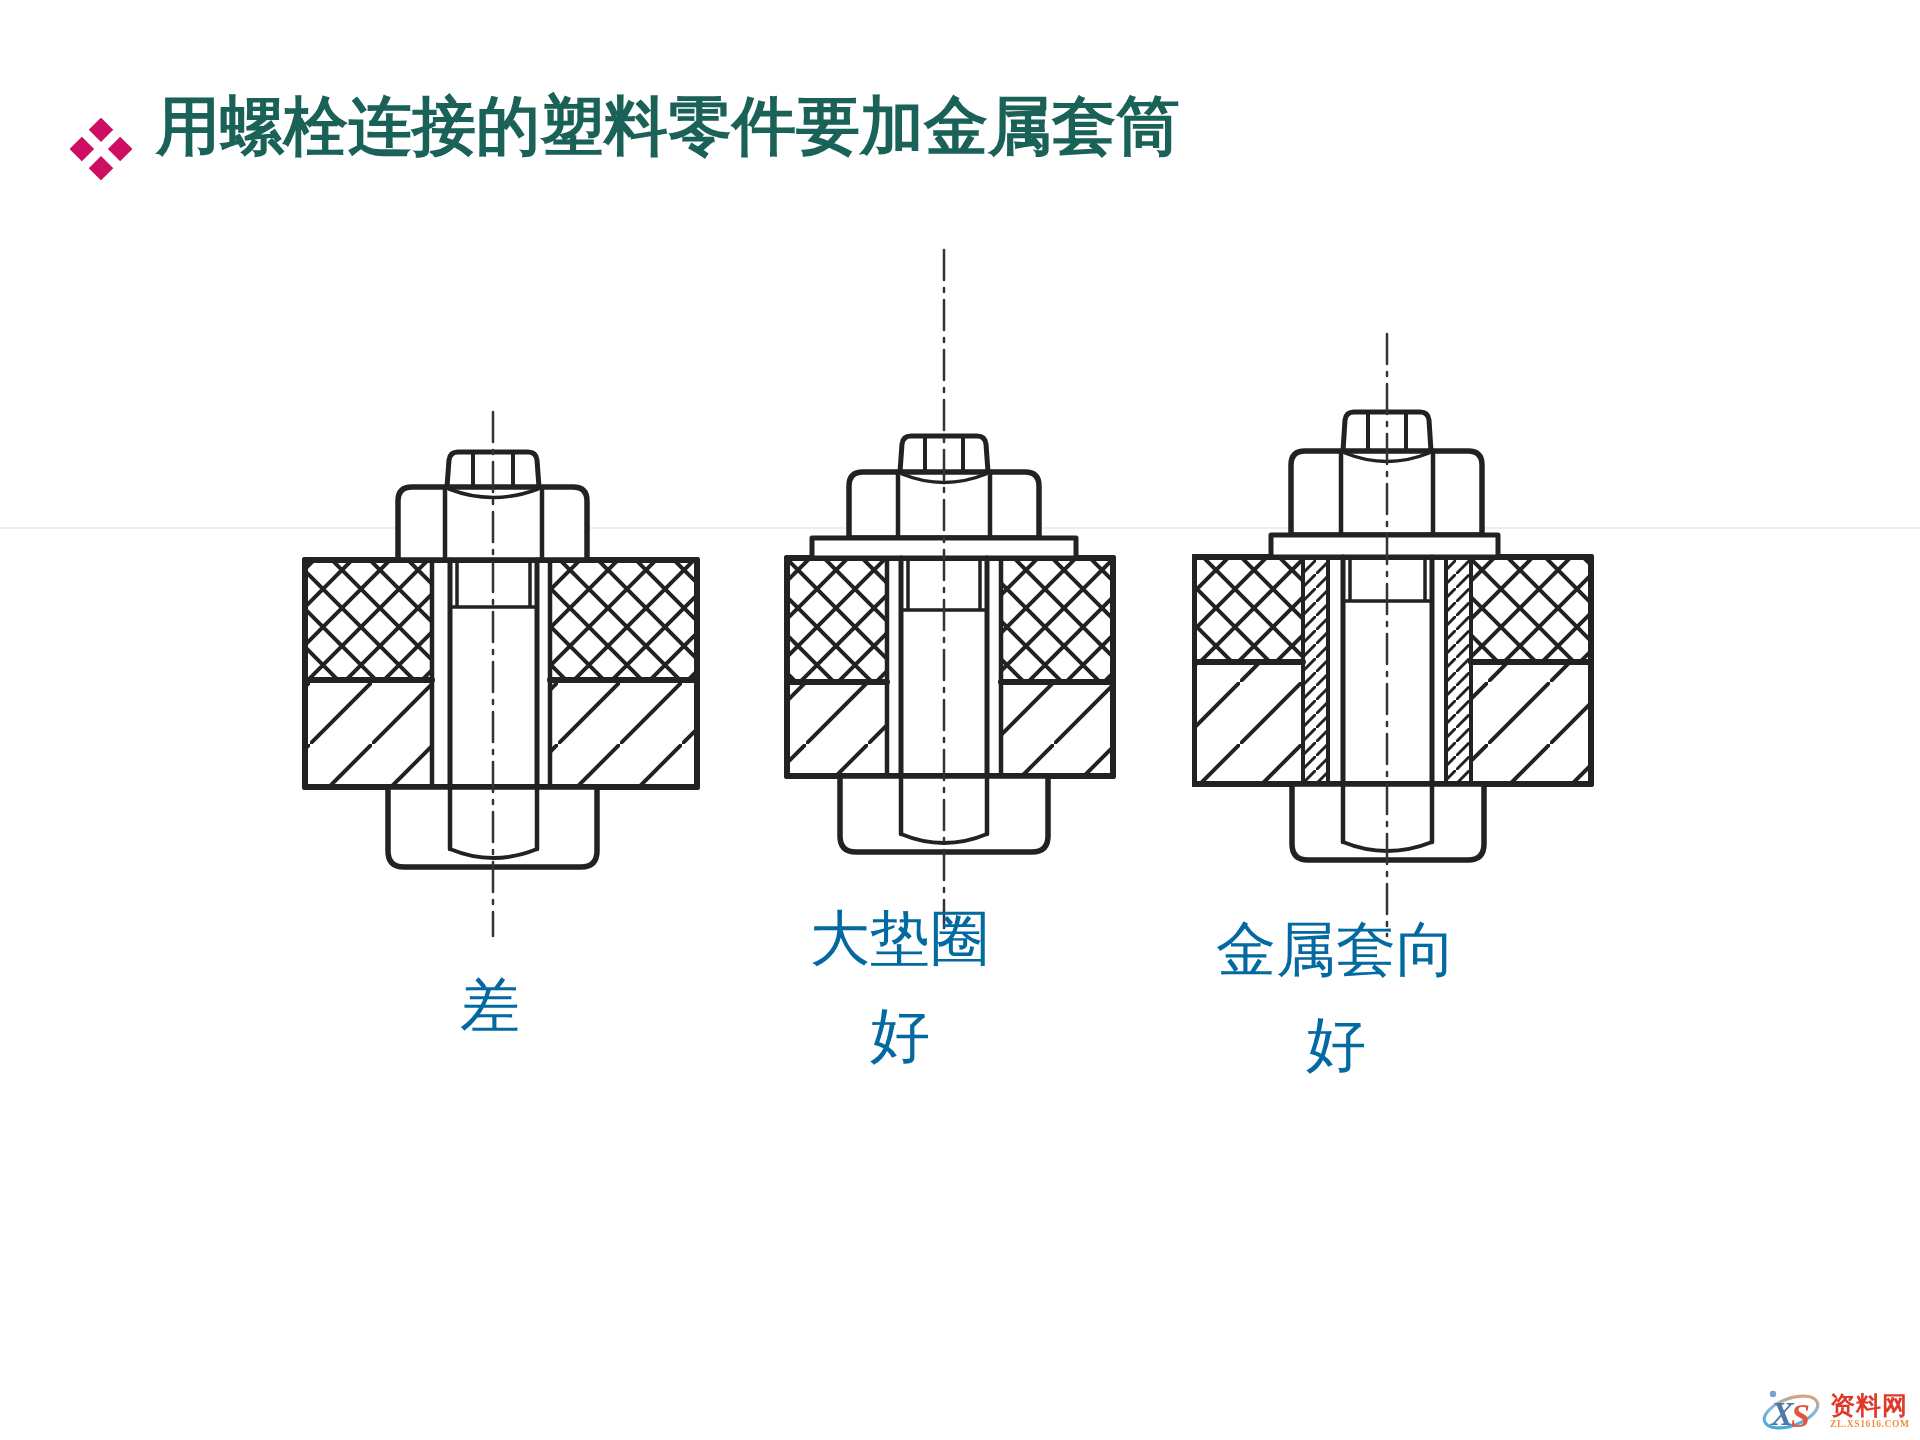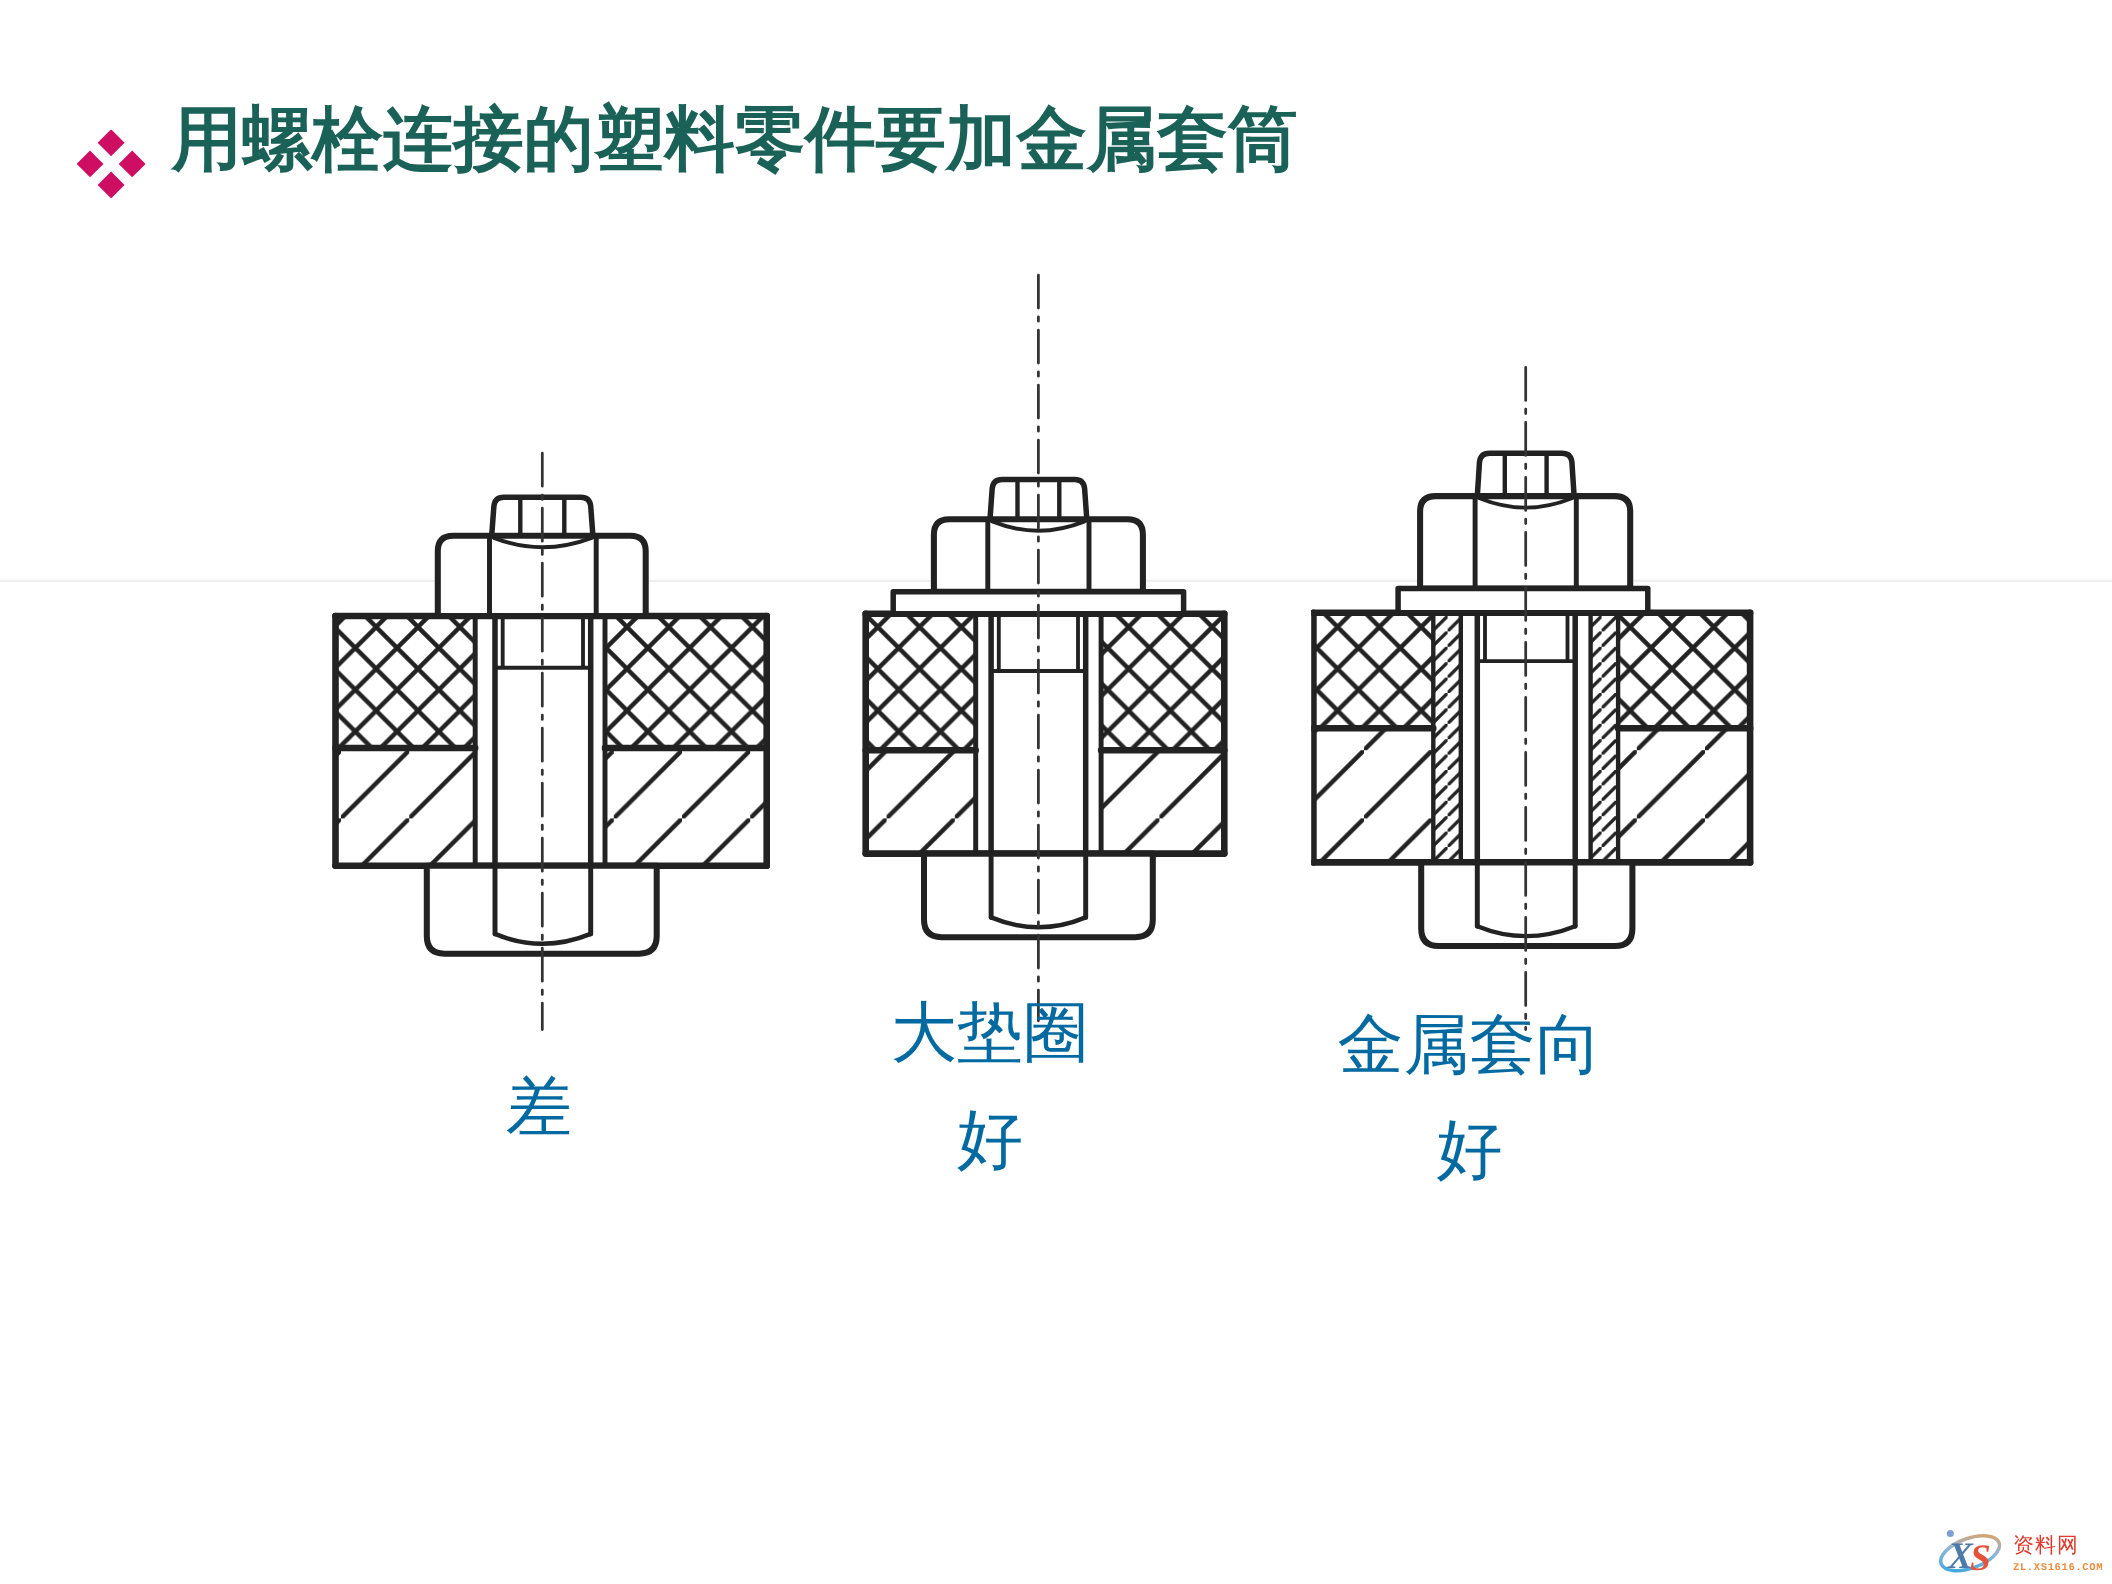--- a/index.html
+++ b/index.html
@@ -47,25 +47,25 @@
   .cap-2{left:740px;top:891px;line-height:97px;}
   .cap-3{left:1176px;top:903px;line-height:95px;}
   .cap-line{display:block;}
   
   .wm{
     position:absolute;left:1760px;top:1384px;
     display:flex;align-items:center;gap:6px;
   }
   .wm-col{display:flex;flex-direction:column;justify-content:center;}
   .wm-name{
-    font-size:19px;font-weight:400;color:#e0392b;letter-spacing:1px;line-height:27px;
+    font-size:25px;font-weight:700;color:#e0392b;letter-spacing:1px;line-height:27px;
   }
   .wm-url{
     font-size:9.5px;font-weight:700;color:#ef8d3f;letter-spacing:0.6px;line-height:11px;
-    font-family:Liberation Mono, monospace;
+    font-family:Liberation Serif, serif;
   }
 </style>
 </head>
 <body>
 
 <div class="slide">
 
   <div class="title-row">
     <svg class="bullet-icon" width="62" height="62" viewBox="0 0 68 68" aria-hidden="true">
       <g fill="#ce0e63">

